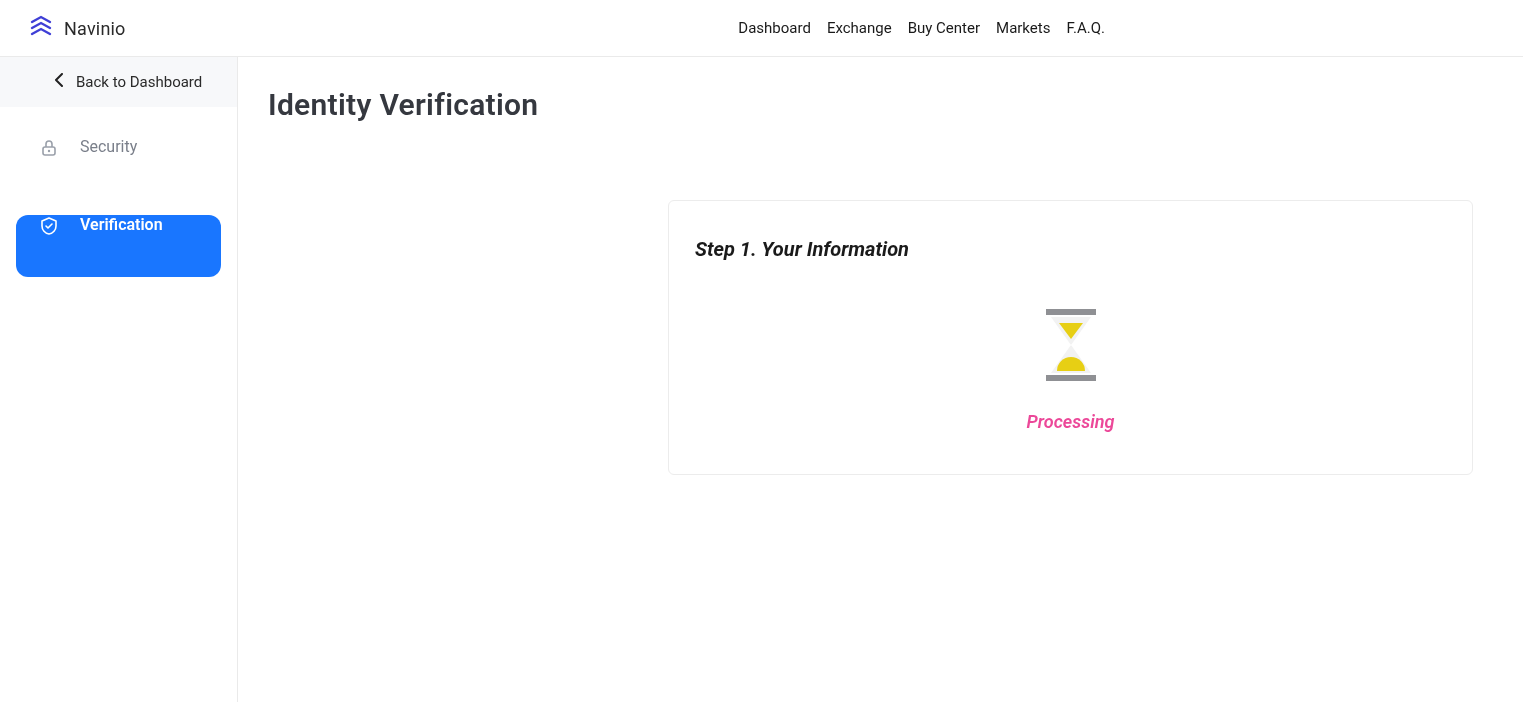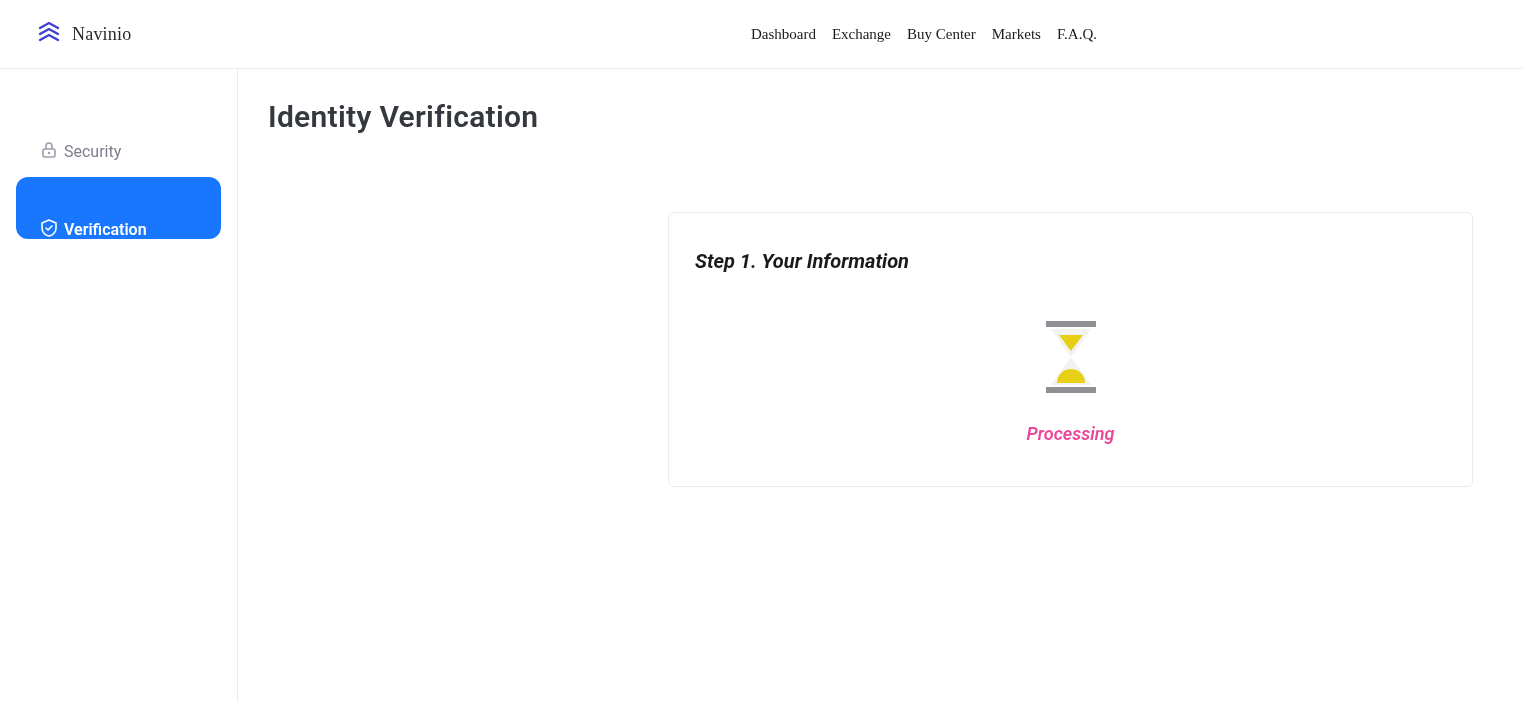--- a/index.html
+++ b/index.html
@@ -4,26 +4,25 @@
   <style>
     * { margin: 0; padding: 0; box-sizing: border-box; }
     body {
       font-family: -apple-system, BlinkMacSystemFont, "Segoe UI", Roboto, "Helvetica Neue", Arial, sans-serif;
       width: 1523px;
       height: 702px;
       background: #ffffff;
       color: #1a1a1a;
     }
     .header {
-      height: 69px;
+      height: 57px;
       border-bottom: 1px solid #eaeaea;
       display: flex;
       align-items: center;
-      padding: 0 36px;
-      font-family: Liberation Serif, serif;
+      padding: 0 28px;
     }
     .logo-wrap {
       display: flex;
       align-items: center;
       gap: 10px;
     }
     .logo-icon svg { display: block; }
     .brand {
       font-size: 18px;
       color: #2a2a2a;
@@ -60,22 +59,22 @@
       color: #2a2a2a;
       font-size: 15px;
       cursor: pointer;
     }
     .back-row-inner { display:flex; align-items:center; gap:12px; }
     .side-items { padding: 30px 16px 0 16px; display:flex; flex-direction:column; gap:16px; }
     .side-item {
       height: 62px;
       border-radius: 12px;
       display: flex;
-      align-items: flex-end;
-      gap: 4px;
+      align-items: flex-start;
+      gap: 20px;
       padding-left: 22px;
       font-size: 16px;
       cursor: pointer;
     }
     .side-item.inactive { color: #7a7f8a; }
     .side-item.active { background: #1976ff; color: #ffffff; font-weight: 600; }
     .side-item .ic { width: 22px; height: 22px; display:flex; align-items:center; justify-content:center; }
     .main {
       flex: 1;
       padding: 30px 50px 30px 30px;
@@ -166,20 +165,30 @@
     <a>Dashboard</a>
     <a>Exchange</a>
     <a>Buy Center</a>
     <a>Markets</a>
     <a>F.A.Q.</a>
   </nav>
 </div>
 
 <div class="layout">
   <aside class="sidebar">
+    <div class="back-row">
+      <div class="back-row-inner">
+        <span>
+          <svg width="10" height="14" viewBox="0 0 10 14">
+              <path d="M8 1 L2 7 L8 13" stroke="#222" stroke-width="2" fill="none" stroke-linecap="round" stroke-linejoin="round"></path>
+            </svg>
+        </span>
+        <span>Back to Dashboard</span>
+      </div>
+    </div>
     <div class="side-items">
       <div class="side-item inactive">
         <span class="ic">
           <svg width="20" height="20" viewBox="0 0 20 20">
               <g stroke="#9aa0aa" stroke-width="1.6" fill="none">
                 <rect x="4" y="9" width="12" height="8" rx="2"></rect>
                 <path d="M7 9 V6 a3 3 0 0 1 6 0 V9"></path>
                 <circle cx="10" cy="13" r="1.2" fill="#9aa0aa" stroke="none"></circle>
               </g>
             </svg>

